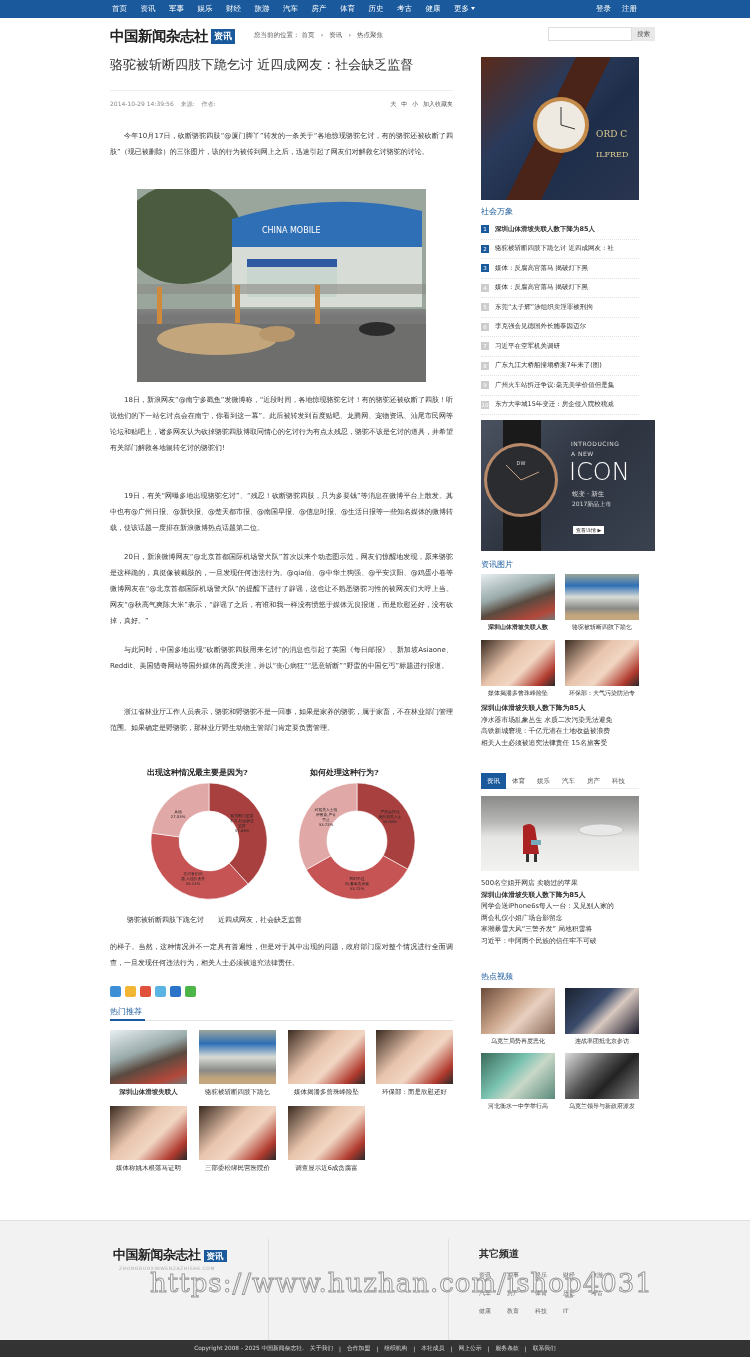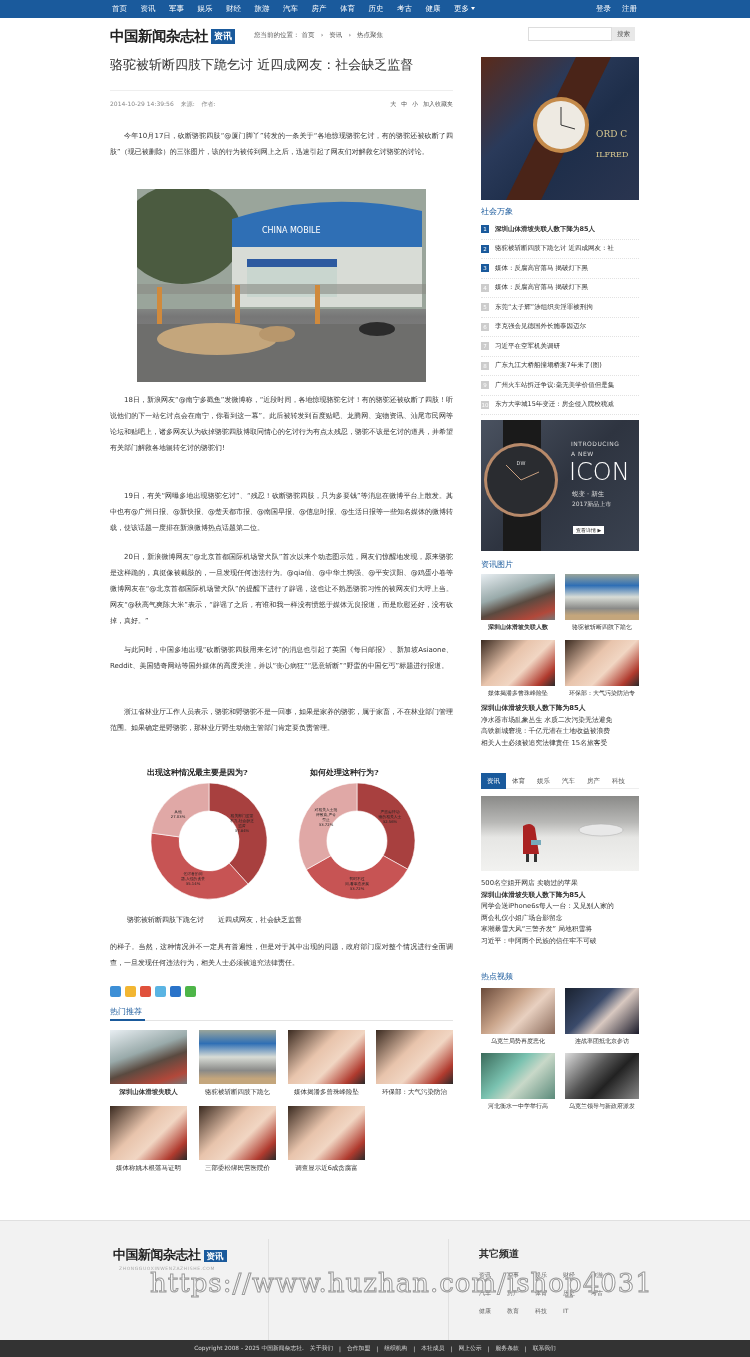--- a/index.html
+++ b/index.html
@@ -9,21 +9,21 @@
 .topnav .items span{font-size:7.5px;margin-right:13.5px;white-space:nowrap}
 .topnav .right{position:absolute;left:596px;top:0;height:18px;display:flex;align-items:center}
 .topnav .right span{font-size:7.5px;margin-right:11px}
 .caret{display:inline-block;width:0;height:0;border-left:2.5px solid transparent;border-right:2.5px solid transparent;border-top:3px solid #fff;vertical-align:middle;margin-left:2px}
 .header{position:absolute;left:0;top:18px;width:750px;height:33px}
 .logo{position:absolute;left:110px;top:9px;display:flex;align-items:center}
 .logo .name{font-size:14.5px;color:#222;letter-spacing:-0.5px;font-weight:bold}
 .logo .tag{background:#1a5a9c;color:#fff;font-size:9px;padding:1px 3px;margin-left:3px;font-weight:bold}
 .crumb{position:absolute;left:254px;top:13px;font-size:6.5px;color:#555}
 .crumb span{margin-right:4px}
-.search{position:absolute;left:528px;top:9px;display:flex}
+.search{position:absolute;left:548px;top:9px;display:flex}
 .search .box{width:84px;height:14px;border:1px solid #ddd;background:#fff}
 .search .btn{width:23px;height:14px;background:#e8e8e8;color:#555;font-size:6.5px;display:flex;align-items:center;justify-content:center}
 .main{position:absolute;left:110px;top:52px;width:343px}
 .title{position:absolute;left:0;top:4px;font-size:13px;color:#333;white-space:nowrap}
 .hr1{position:absolute;left:0;top:38px;width:343px;border-top:1px solid #eee}
 .meta{position:absolute;left:0;top:48px;font-size:6px;color:#888;white-space:nowrap}
 .meta span{margin-right:5px}
 .meta-r{position:absolute;right:0;top:48px;font-size:6px;color:#555;white-space:nowrap}
 .meta-r span{margin-left:3px}
 .p{position:absolute;left:0;width:343px;font-size:7px;line-height:16px;color:#333;text-indent:2em;text-align:justify}
@@ -217,21 +217,21 @@
     <div class="item" style="left:89px;top:0">
       <div class="pic" style="background:linear-gradient(180deg,#9aa59b 0%,#2f6fb5 25%,#d8dcd6 50%,#8a8a88 75%,#c4a67c 90%)"></div>
       <div class="cap">骆驼被斩断四肢下跪乞</div>
     </div>
     <div class="item" style="left:178px;top:0">
       <div class="pic" style="background:linear-gradient(135deg,#3a2a20 0%,#e8c4ac 40%,#f1d6c3 60%,#b03a2e 85%,#2a2a2a 100%)"></div>
       <div class="cap">媒体揭潘多曾珠峰险坠</div>
     </div>
     <div class="item" style="left:266px;top:0">
       <div class="pic" style="background:linear-gradient(135deg,#3a2a20 0%,#e8c4ac 40%,#f1d6c3 60%,#b03a2e 85%,#2a2a2a 100%)"></div>
-      <div class="cap">环保部：大气污染防治</div>
+      <div class="cap">环保部：而是欣慰还好</div>
     </div>
     <div class="item" style="left:0;top:76px">
       <div class="pic" style="background:linear-gradient(135deg,#3a2a20 0%,#e8c4ac 40%,#f1d6c3 60%,#b03a2e 85%,#2a2a2a 100%)"></div>
       <div class="cap">媒体称姚木根落马证明</div>
     </div>
     <div class="item" style="left:89px;top:76px">
       <div class="pic" style="background:linear-gradient(135deg,#3a2a20 0%,#e8c4ac 40%,#f1d6c3 60%,#b03a2e 85%,#2a2a2a 100%)"></div>
       <div class="cap">三部委松绑民营医院价</div>
     </div>
     <div class="item" style="left:178px;top:76px">
@@ -290,21 +290,21 @@
     </div>
   <div class="list-item" style="top:324px">
       <span class="num rest">9</span>
       <span class="li-text">广州火车站拆迁争议:毫无美学价值但是集</span>
     </div>
   <div class="list-item" style="top:343.5px">
       <span class="num rest">10</span>
       <span class="li-text">东方大学城15年变迁：房企侵入院校税减</span>
     </div>
 
-  <div class="imgbox" style="left:0;top:368px;width:158px;height:131px;background:linear-gradient(135deg,#4a5260 0%,#2e3440 50%,#3a4250 100%)">
+  <div class="imgbox" style="left:0;top:368px;width:174px;height:131px;background:linear-gradient(135deg,#4a5260 0%,#2e3440 50%,#3a4250 100%)">
     <svg width="158" height="131" viewBox="0 0 158 131">
       <rect x="22" y="0" width="38" height="131" fill="#1a1a1a"></rect>
       <circle cx="40" cy="60" r="37" fill="#b88a6a"></circle>
       <circle cx="40" cy="60" r="34" fill="#2a2c30"></circle>
       <line x1="40" y1="60" x2="25" y2="45" stroke="#c9a080" stroke-width="1"></line>
       <line x1="40" y1="60" x2="58" y2="52" stroke="#c9a080" stroke-width="1"></line>
       <text x="40" y="45" font-size="5" fill="#ddd" text-anchor="middle" font-family="DejaVu Sans, sans-serif">DW</text>
     </svg>
     <div style="position:absolute;left:90px;top:20px;color:#ddd;font-size:6px;letter-spacing:.5px">INTRODUCING</div>
     <div style="position:absolute;left:90px;top:30px;color:#ddd;font-size:6px;letter-spacing:.5px">A NEW</div>

